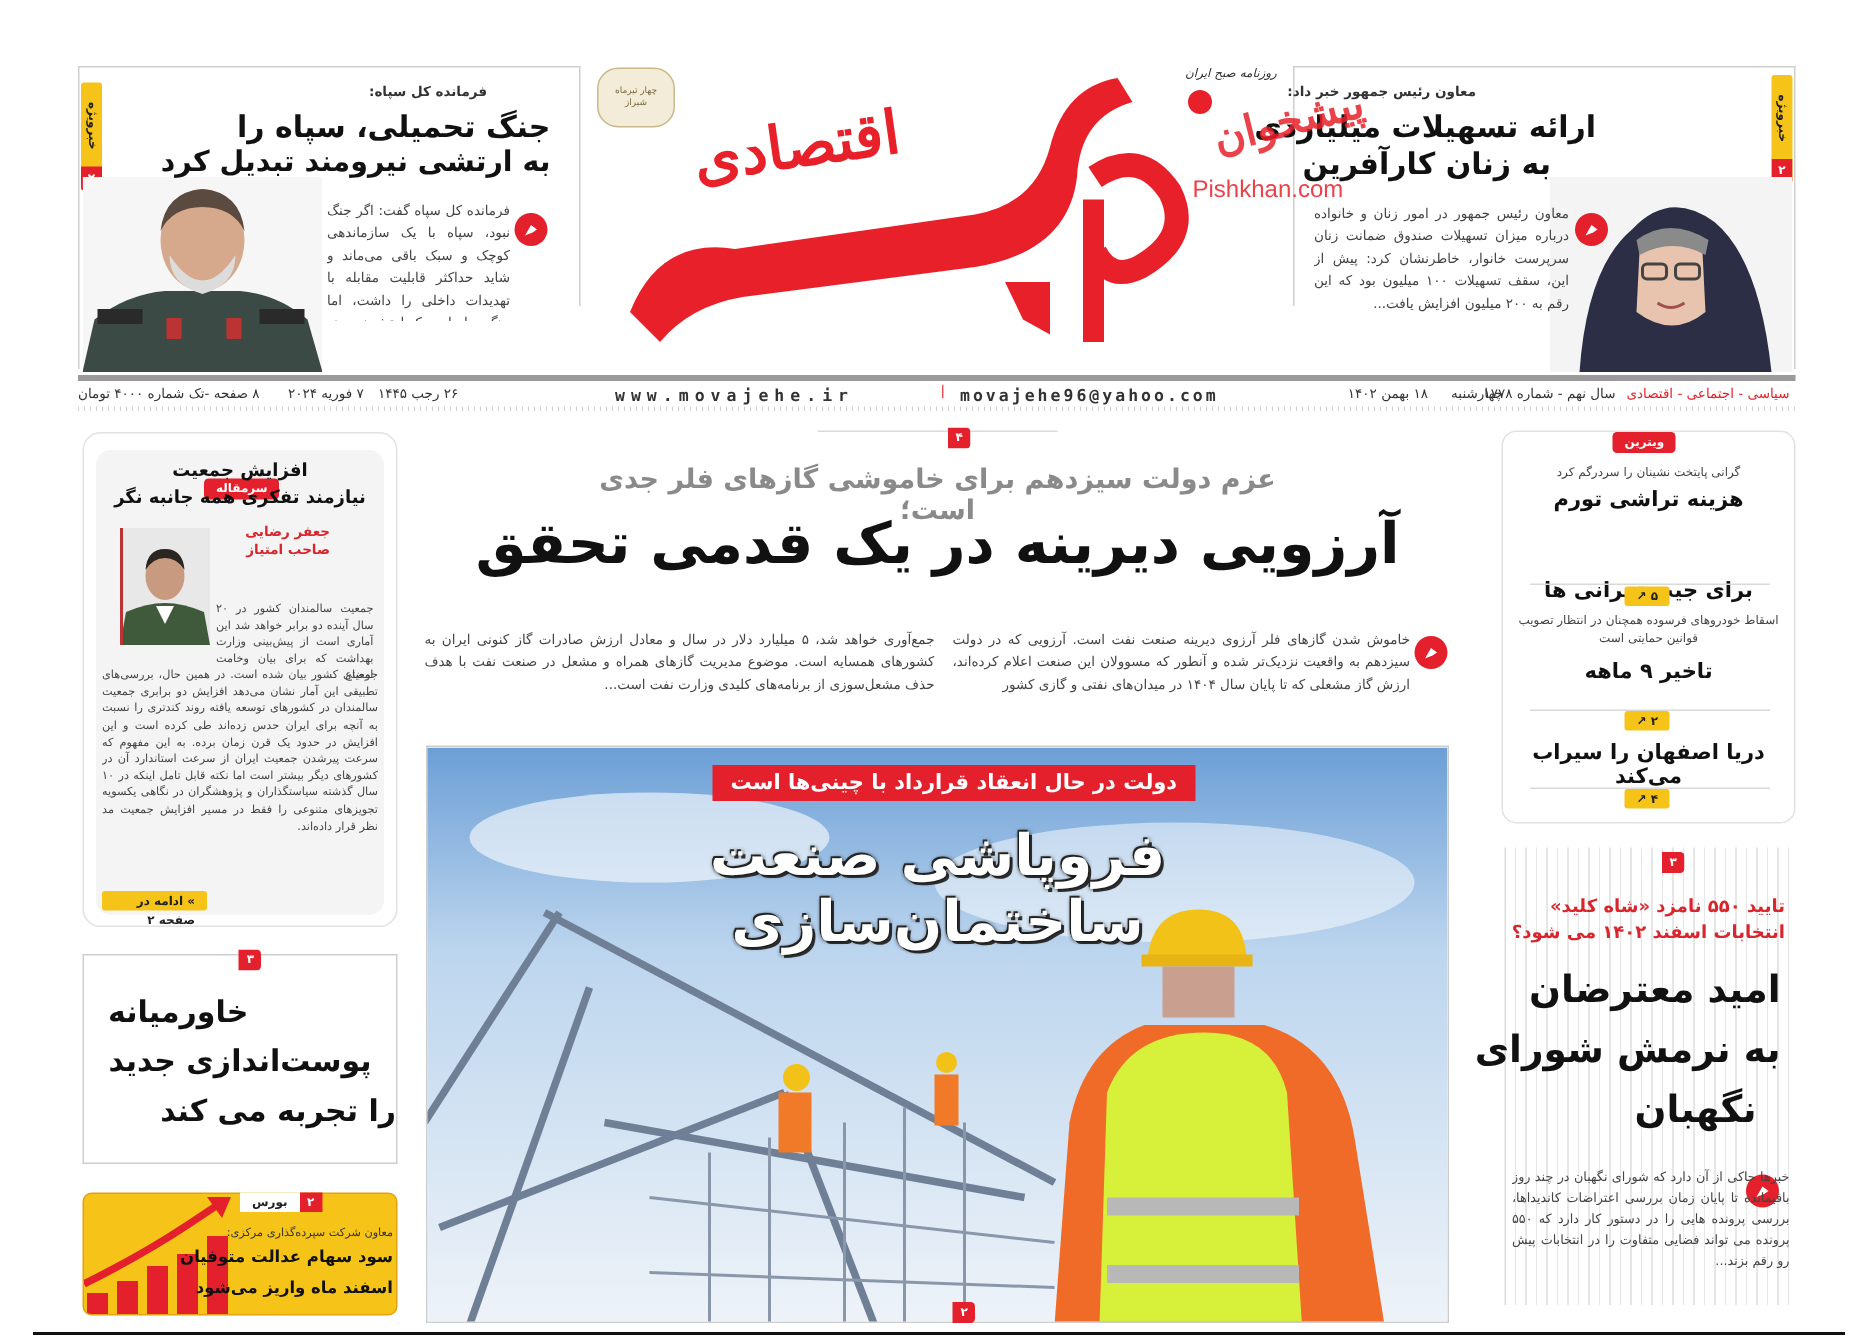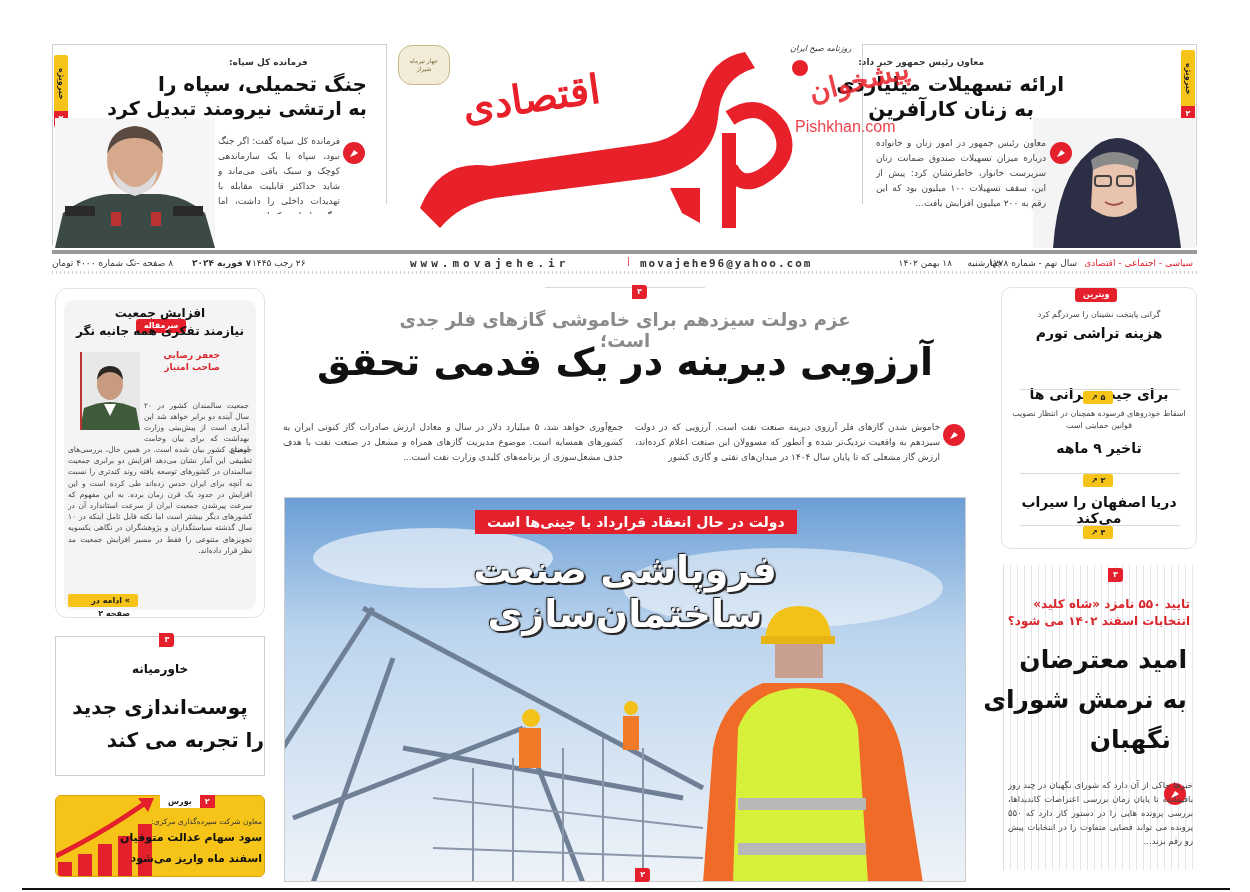--- a/index.html
+++ b/index.html
@@ -107,21 +107,21 @@
     <rect x="10" y="88" width="30" height="10" fill="#2a2a2a"></rect>
     <rect x="118" y="88" width="30" height="10" fill="#2a2a2a"></rect>
     <rect x="56" y="94" width="10" height="14" fill="#b33"></rect>
     <rect x="96" y="94" width="10" height="14" fill="#b33"></rect>
     <ellipse cx="80" cy="42" rx="28" ry="34" fill="#d7a98c"></ellipse>
     <path d="M52 36 Q55 10 80 8 Q105 10 108 36 Q100 20 80 20 Q60 20 52 36 Z" fill="#5a4a40"></path>
     <path d="M58 52 Q80 86 102 52 Q102 72 80 78 Q58 72 58 52 Z" fill="#dcdcdc"></path>
   </svg>
 </div>
 
-<div class="abs kicker" style="left:229px;top:57px;font-size:9px;">فرمانده کل سپاه:</div>
+<div class="abs kicker" style="left:246px;top:57px;font-size:9px;">فرمانده کل سپاه:</div>
 <div class="abs headline" style="right:883px;top:72px;font-size:20px;">جنگ تحمیلی، سپاه را</div>
 <div class="abs headline" style="right:883px;top:97px;font-size:19px;">به ارتشی نیرومند تبدیل کرد</div>
 <div class="bullet-icon" style="left:343px;top:142px;">
   <svg viewBox="0 0 12 12">
       <path d="M2 10 L6 3 L10 6 L7 8 Z" fill="#fff"></path>
     </svg>
 </div>
 <div class="abs body-text" style="left:218px;top:134px;width:122px;height:80px;overflow:hidden;">فرمانده کل سپاه گفت: اگر جنگ نبود، سپاه با یک سازماندهی کوچک و سبک باقی می‌ماند و شاید حداکثر قابلیت مقابله با تهدیدات داخلی را داشت، اما جنگ، ما را به یک ارتش نیرومند تبدیل کرد...</div>
 
 <div class="abs" style="left:398px;top:45px;width:52px;height:40px;border:1px solid #c8b88a;border-radius:14px;background:#f3ecd8;display:flex;align-items:center;justify-content:center;">
@@ -147,21 +147,21 @@
 <div class="info-bar">
   <div class="stripe"></div>
   <span class="info-text" style="right:4px;color:#e3202b;">سیاسی - اجتماعی - اقتصادی</span>
   <span class="info-text" style="right:120px;">سال نهم - شماره ۱۷۷۸</span>
   <span class="info-text" style="right:195px;">چهارشنبه</span>
   <span class="info-text" style="right:245px;">۱۸ بهمن ۱۴۰۲</span>
   <span class="info-text mono" style="left:588px;top:3px;direction:ltr;letter-spacing:2px;">movajehe96@yahoo.com</span>
   <span class="info-text" style="left:575px;top:2px;color:#e3202b;">|</span>
   <span class="info-text mono" style="left:358px;top:3px;direction:ltr;">www.movajehe.ir</span>
   <span class="info-text" style="left:200px;">۲۶ رجب ۱۴۴۵</span>
-  <span class="info-text" style="left:140px;font-weight:bold;">۷ فوریه ۲۰۲۴</span>
+  <span class="info-text" style="left:140px;">۷ فوریه ۲۰۲۴</span>
   <span class="info-text" style="left:0;">۸ صفحه -تک شماره ۴۰۰۰ تومان</span>
 </div>
 
 <div class="hr" style="left:545px;top:287px;width:160px;"></div>
 <div class="tag-pill" style="left:592px;top:285px;">
   <span class="t-lbl">گزارش</span>
   <span class="t-num">۴</span>
 </div>
 <div class="abs" style="left:380px;top:309px;width:490px;text-align:center;font-size:18px;font-weight:bold;color:#8a8a8a;">عزم دولت سیزدهم برای خاموشی گازهای فلر جدی است؛</div>
 <div class="abs headline" style="left:290px;top:340px;width:670px;text-align:center;font-size:38px;">آرزویی دیرینه در یک قدمی تحقق</div>
@@ -280,21 +280,21 @@
 <div class="page-ref" style="left:68px;top:594px;width:70px;">» ادامه در صفحه ۲</div>
 
 <div class="frame-line" style="left:55px;top:636px;width:210px;height:1px;"></div>
 <div class="frame-line" style="left:55px;top:636px;width:1px;height:140px;"></div>
 <div class="frame-line" style="left:264px;top:636px;width:1px;height:140px;"></div>
 <div class="frame-line" style="left:55px;top:775px;width:210px;height:1px;"></div>
 <div class="tag-pill" style="left:125px;top:633px;">
   <span class="t-lbl">تحلیل</span>
   <span class="t-num">۳</span>
 </div>
-<div class="abs headline" style="left:56px;top:662px;width:208px;text-align:center;font-size:12px;">خاورمیانه</div>
+<div class="abs headline" style="left:72px;top:662px;width:208px;text-align:left;font-size:20px;">خاورمیانه</div>
 <div class="abs headline" style="left:56px;top:695px;width:208px;text-align:center;font-size:20px;">پوست‌اندازی جدید</div>
 <div class="abs headline" style="left:56px;top:728px;width:208px;font-size:20px;">را تجربه می کند</div>
 
 <div class="abs" style="left:55px;top:795px;width:210px;height:82px;background:#f6c418;border:1px solid #e3a010;border-radius:6px;overflow:hidden;">
   <svg width="100" height="82" viewBox="0 0 100 82" style="position:absolute;left:0;top:0;">
     <rect x="2" y="66" width="14" height="16" fill="#e3202b"></rect>
     <rect x="22" y="58" width="14" height="24" fill="#e3202b"></rect>
     <rect x="42" y="48" width="14" height="34" fill="#e3202b"></rect>
     <rect x="62" y="40" width="14" height="42" fill="#e3202b"></rect>
     <rect x="82" y="28" width="14" height="54" fill="#e3202b"></rect>

